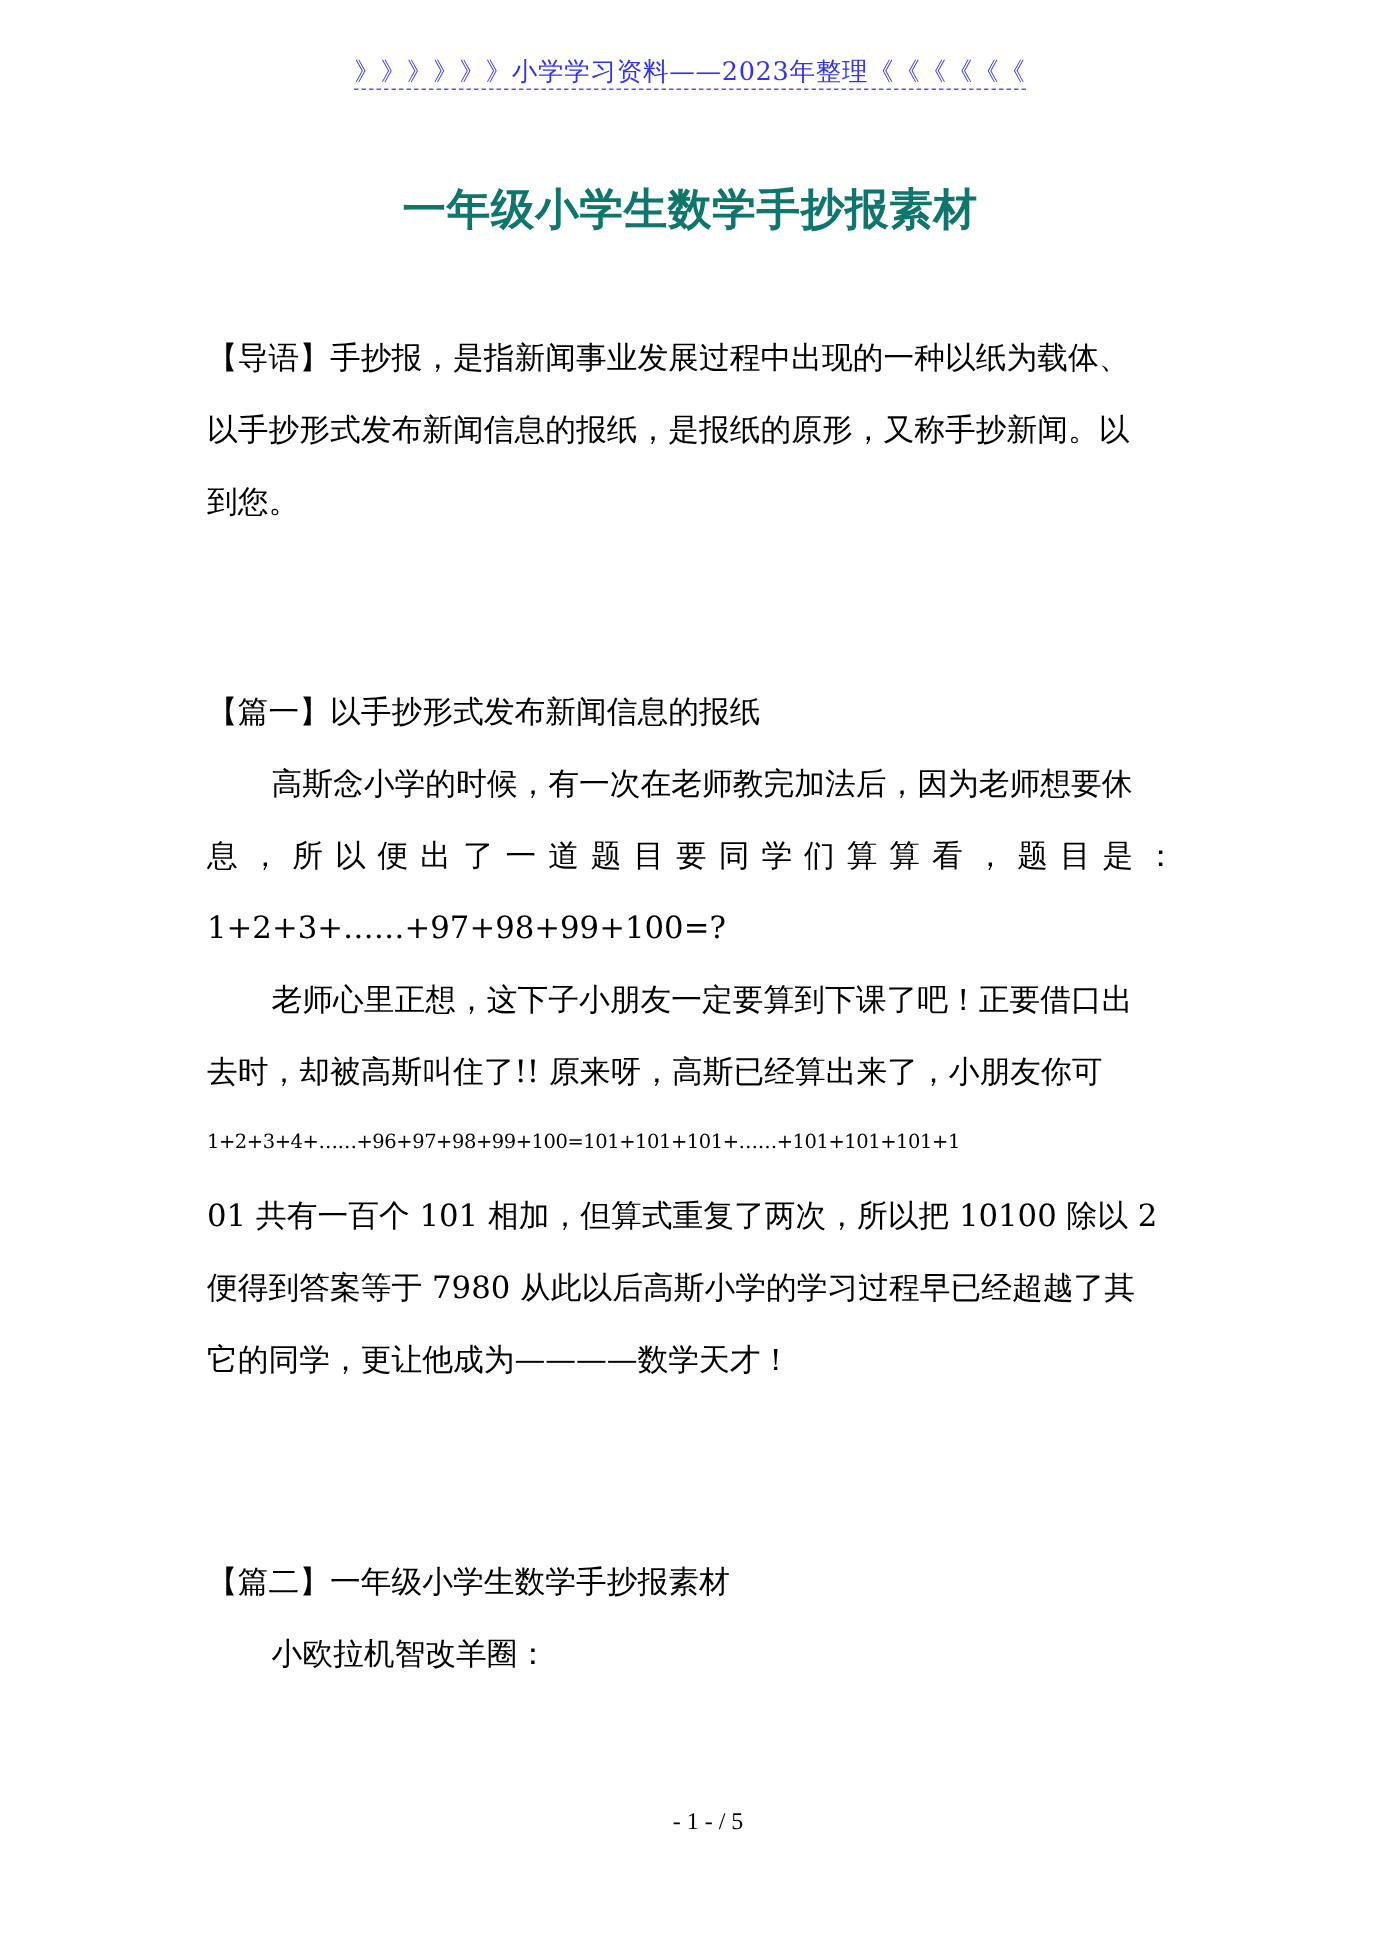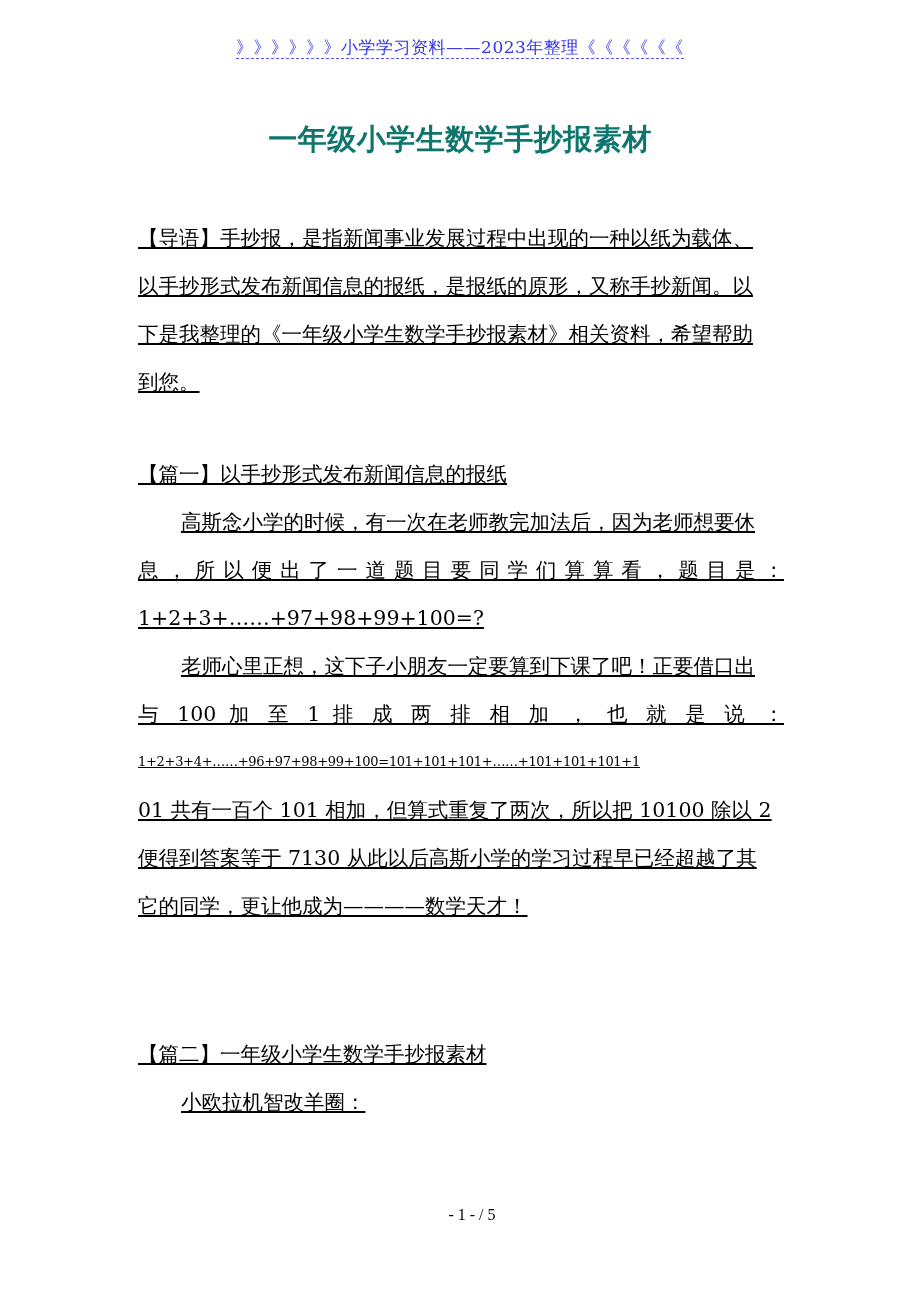--- a/index.html
+++ b/index.html
@@ -5,52 +5,51 @@
   html, body { margin: 0; padding: 0; background: #ffffff; }
   body { width: 920px; height: 1302px; position: relative; overflow: hidden;
          font-family: "DejaVu Serif", "Liberation Serif", serif; color: #000; }
   .header-link { position: absolute; top: 36px; left: 0; width: 920px; text-align: center;
          font-size: 17px; color: #3333ee; letter-spacing: 0.5px; }
   .header-link span { border-bottom: 1.5px dashed #5555ff; padding-bottom: 1px; margin-top: 12px; }
   .title { position: absolute; top: 120px; left: 0; width: 920px; text-align: center;
          font-family: "DejaVu Sans", "Liberation Sans", sans-serif; font-weight: bold;
          font-size: 29px; color: #0f766e; letter-spacing: 0.5px; }
   .body-block { position: absolute; left: 138px; width: 646px; font-size: 20.5px; }
-  .line { height: 48px; line-height: 48px; white-space: nowrap; text-decoration: underline; }
+  .line { height: 48px; line-height: 48px; white-space: nowrap; }
   .justify { text-align: justify; text-align-last: justify; white-space: normal; overflow: hidden; }
   .indent { padding-left: 43px; }
   .footer { position: absolute; top: 1206px; left: 12px; width: 920px; text-align: center;
          font-family: "Liberation Serif", serif; font-size: 16px; }
 </style>
 </head>
 <body>
 
 <div class="header-link">
   <span>》》》》》》小学学习资料——2023年整理《《《《《《</span>
 </div>
 
 <div class="title">一年级小学生数学手抄报素材</div>
 
 <div class="body-block" style="top: 214px;">
   <div class="line">【导语】手抄报，是指新闻事业发展过程中出现的一种以纸为载体、</div>
   <div class="line">以手抄形式发布新闻信息的报纸，是报纸的原形，又称手抄新闻。以</div>
-  <div class="line">下是我整理的《一年级小学生数学手抄报素材》相关资料，希望帮助</div>
   <div class="line">到您。</div>
 </div>
 
 <div class="body-block" style="top: 450px;">
   <div class="line">【篇一】以手抄形式发布新闻信息的报纸</div>
   <div class="line indent">高斯念小学的时候，有一次在老师教完加法后，因为老师想要休</div>
   <div class="line justify">息 ， 所 以 便 出 了 一 道 题 目 要 同 学 们 算 算 看 ， 题 目 是 ：</div>
   <div class="line">1+2+3+……+97+98+99+100=?</div>
   <div class="line indent">老师心里正想，这下子小朋友一定要算到下课了吧！正要借口出</div>
-  <div class="line justify">与  100  加 至  1  排 成 两 排 相 加 ， 也 就 是 说 ：</div>
+  <div class="line">去时，却被高斯叫住了!! 原来呀，高斯已经算出来了，小朋友你可</div>
   <div class="line" style="font-size:13px;letter-spacing:-0.3px;">1+2+3+4+……+96+97+98+99+100=101+101+101+……+101+101+101+1</div>
   <div class="line">01 共有一百个 101 相加，但算式重复了两次，所以把 10100 除以 2</div>
-  <div class="line">便得到答案等于 7130 从此以后高斯小学的学习过程早已经超越了其</div>
+  <div class="line">便得到答案等于 7980 从此以后高斯小学的学习过程早已经超越了其</div>
   <div class="line">它的同学，更让他成为————数学天才！</div>
 </div>
 
 <div class="body-block" style="top: 1030px;">
   <div class="line">【篇二】一年级小学生数学手抄报素材</div>
   <div class="line indent">小欧拉机智改羊圈：</div>
 </div>
 
 <div class="footer">- 1 - / 5</div>
 

